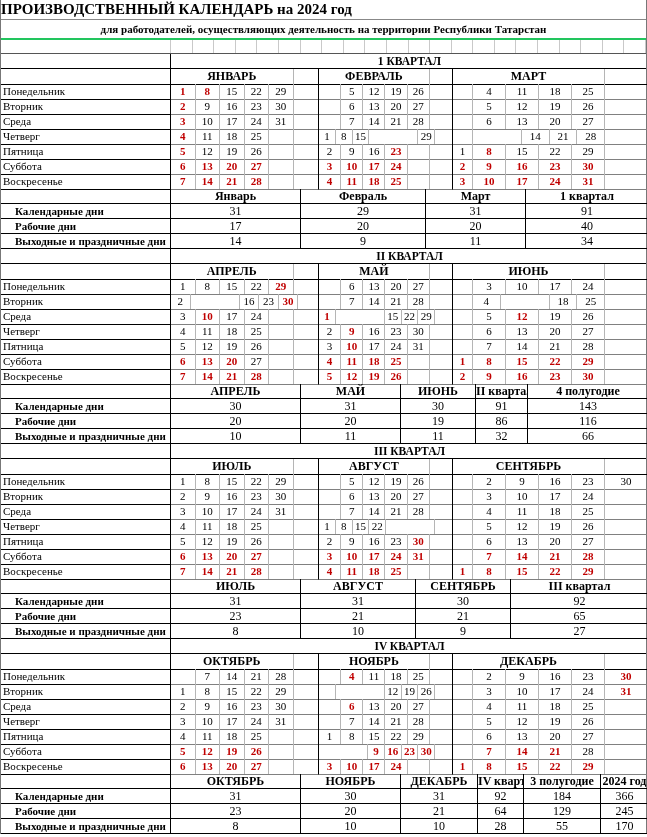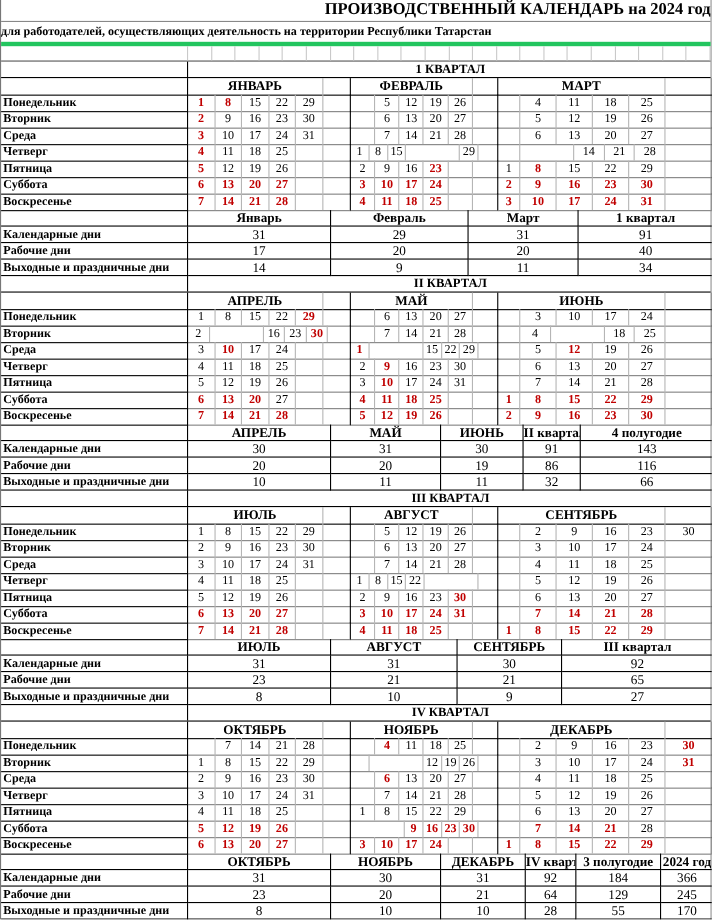--- a/index.html
+++ b/index.html
@@ -1,42 +1,42 @@
 <!DOCTYPE html>
 <html><head>
 <meta charset="utf-8">
 <style>
   html,body{margin:0;padding:0;background:#fff;}
   body{width:647px;font-family:"Liberation Serif","DejaVu Serif",serif;color:#000;}
   .page{width:647px;box-sizing:border-box;border-left:1px solid #777;border-right:1px solid #777;}
-  .title{font-weight:bold;font-size:15px;text-align:right;line-height:19px;border-bottom:1px solid #888;white-space:nowrap;}
-  .subtitle{font-weight:bold;font-size:11px;line-height:18px;border-bottom:4px solid #22c55e;}
+  .title{font-weight:bold;font-size:15px;text-align:left;line-height:19px;border-bottom:1px solid #888;white-space:nowrap;}
+  .subtitle{font-weight:bold;font-size:11px;text-align:center;line-height:18px;border-bottom:2px solid #22c55e;}
   .strip{display:grid;grid-template-columns:170px repeat(22,1fr);height:13px;border-bottom:1px solid #555;}
   .strip>div{border-right:1px solid #c9c9c9;}
   
   .qhead{display:grid;grid-template-columns:170px 477px;height:14px;border-bottom:1px solid #000;}
   .qhead .lbl{border-right:1px solid #000;}
   .qhead .qtitle{font-weight:bold;font-size:11.5px;text-align:center;line-height:14px;}
   
   .wrow{display:grid;grid-template-columns:170px 148px 134px 195px;height:15px;}
-  .wrow .lbl{font-weight:bold;font-size:11px;line-height:15px;padding-left:2px;border-right:1px solid #000;border-bottom:1px solid #000;white-space:nowrap;overflow:hidden;}
+  .wrow .lbl{font-weight:normal;font-size:11px;line-height:15px;padding-left:2px;border-right:1px solid #000;border-bottom:1px solid #000;white-space:nowrap;overflow:hidden;}
   .mblock{display:grid;border-right:1px solid #000;border-bottom:1px solid #808080;}
   .m12{grid-template-columns:repeat(6,1fr);}
   .m3{grid-template-columns:20px 1fr 1fr 1fr 1fr 42px;}
   .dcell{font-size:11px;line-height:15px;text-align:center;border-right:1px solid #b5b5b5;overflow:hidden;}
   .dcell:last-child{border-right:none;}
   .mhead{font-weight:bold;font-size:12px;line-height:15px;text-align:center;grid-column:span 5;border-right:1px solid #b5b5b5;}
   .mheadrow .mblock{border-bottom:1px solid #000;}
   .hol{color:#C00000;font-weight:bold;}
   .pre{color:#1E9BD7;font-weight:bold;margin-left:48px;}
   
   .srow{display:grid;height:15px;}
   .srow>div{border-right:1px solid #000;border-bottom:1px solid #000;overflow:hidden;white-space:nowrap;}
   .srow>div:last-child{border-right:none;}
-  .srow .lbl{font-weight:bold;font-size:11px;line-height:15px;padding-left:2px;}
+  .srow .lbl{font-weight:bold;font-size:11px;line-height:15px;padding-left:14px;}
   .shead{font-weight:bold;font-size:12px;line-height:15px;text-align:center;}
   .sval{font-size:12px;line-height:15px;text-align:center;}
 </style>
 </head>
 <body>
 
 <div class="page">
   <div class="title">ПРОИЗВОДСТВЕННЫЙ КАЛЕНДАРЬ на 2024 год</div>
   <div class="subtitle">для работодателей, осуществляющих деятельность на территории Республики Татарстан</div>
   <div class="strip">

